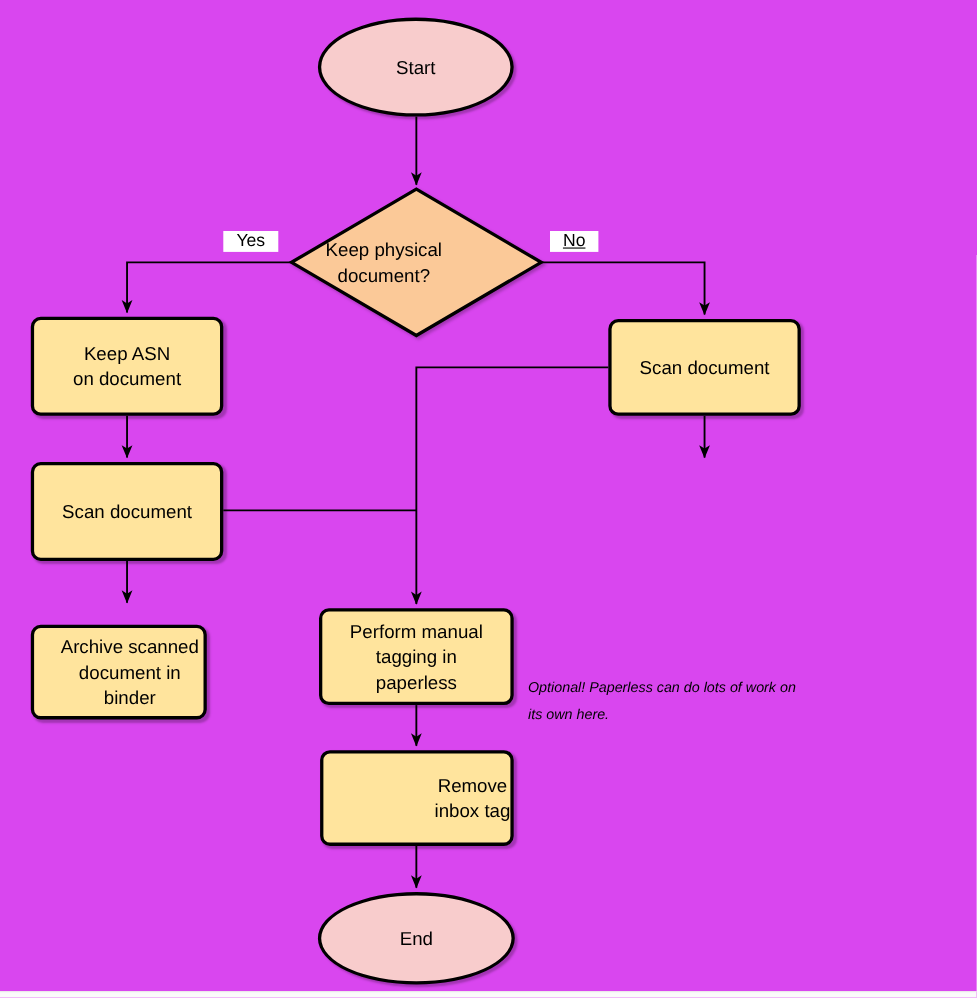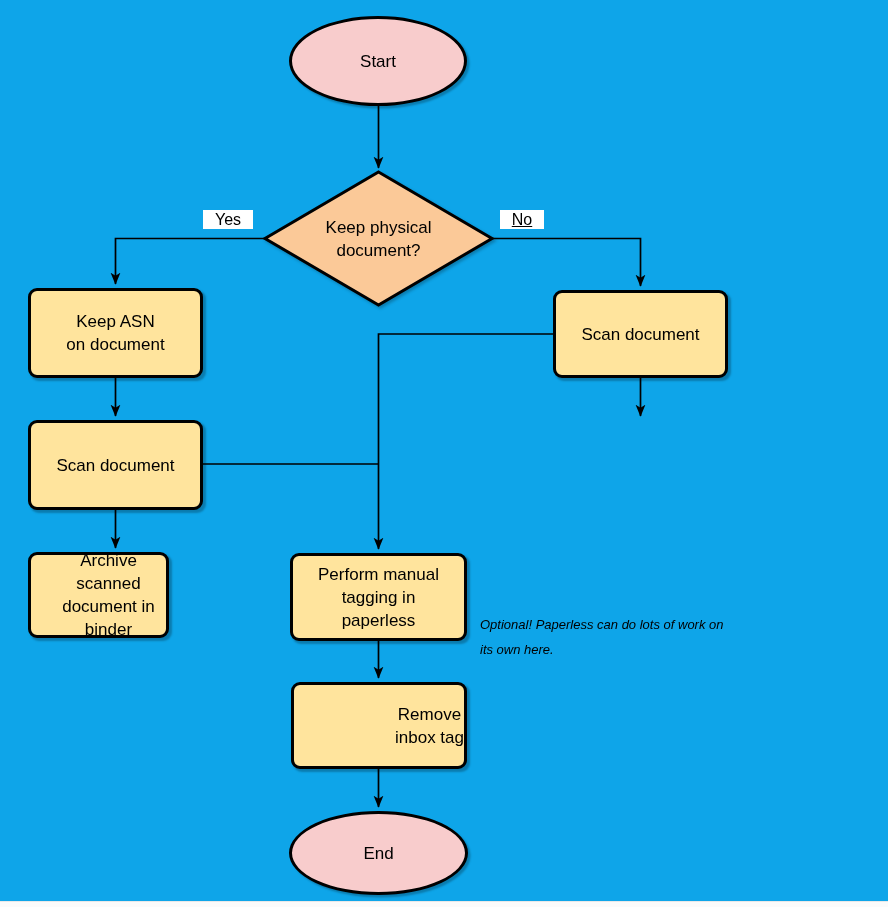--- a/index.html
+++ b/index.html
@@ -5,21 +5,21 @@
   * { margin: 0; padding: 0; box-sizing: border-box; }
   html, body { background: #ffffff; }
   body {
     font-family: "Liberation Sans", "DejaVu Sans", sans-serif;
     color: #000;
   }
   .canvas {
     position: relative;
     width: 888px;
     height: 907px;
-    background: #0ea5e9;
+    background: #d946ef;
     overflow: hidden;
   }
   svg.wires {
     position: absolute;
     left: 0; top: 0;
     width: 888px; height: 907px;
   }
   .node {
     position: absolute;
     display: flex;
@@ -37,21 +37,21 @@
     border-radius: 50%;
   }
   .process {
     background: var(--process-fill, #FFE49D);
     border-radius: 9px;
   }
   .decision-label {
     position: absolute;
     display: flex;
     align-items: center;
-    justify-content: center;
+    justify-content: flex-start;
     text-align: center;
     font-size: 17px;
     line-height: 23px;
     white-space: pre-line;
   }
   .edge-label {
     position: absolute;
     font-size: 16px;
     line-height: 19px;
     text-align: center;
@@ -123,21 +123,21 @@
 
   <div class="node process" style="left:28px; top:288px; width:175px; height:90px;">
     <span>Keep ASN
 on document</span>
   </div>
 
   <div class="node process" style="left:28px; top:420px; width:175px; height:90px;">
     <span>Scan document</span>
   </div>
 
-  <div class="node process" style="left:28px; top:552px; width:141px; height:86px;padding-left:20px;">
+  <div class="node process" style="left:28px; top:568px; width:160px; height:86px;padding-left:20px;">
     <span>Archive scanned
 document in
 binder</span>
   </div>
 
   <div class="node process" style="left:553px; top:290px; width:175px; height:88px;">
     <span>Scan document</span>
   </div>
 
 

